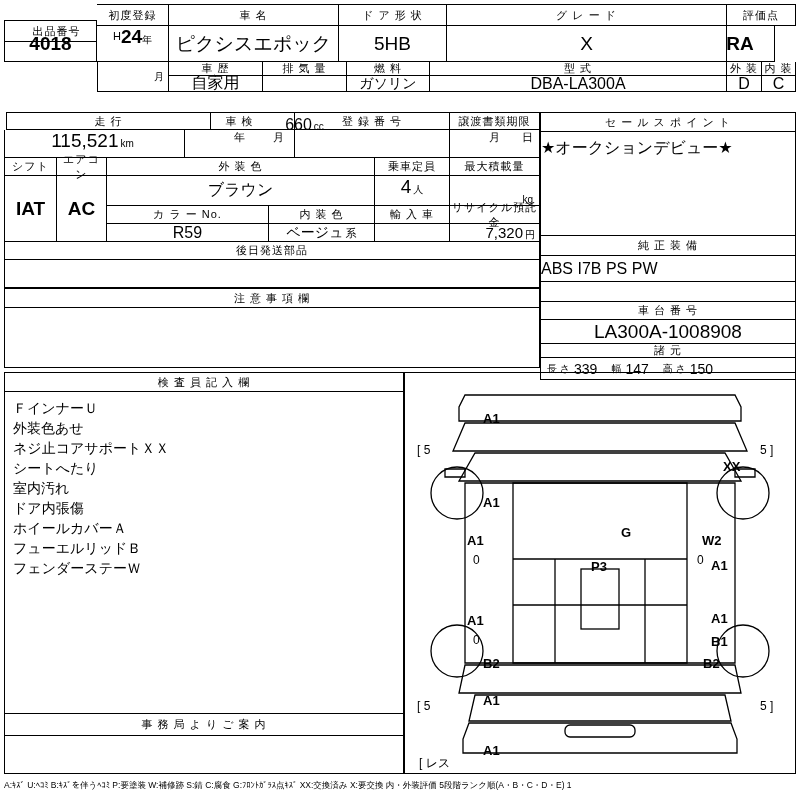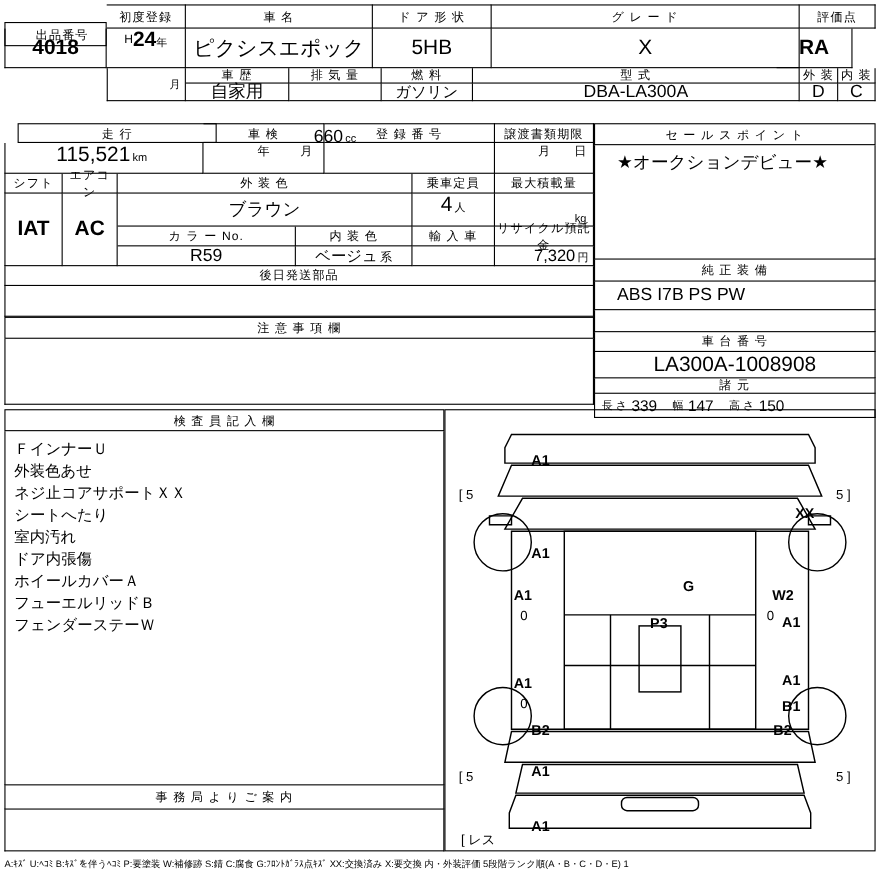--- a/index.html
+++ b/index.html
@@ -7,21 +7,21 @@
   .sheet{position:relative;width:800px;height:800px;box-sizing:border-box;}
   .bx{position:absolute;box-sizing:border-box;border:1px solid #000;}
   .lbl{font-size:11px;display:flex;align-items:center;justify-content:center;text-align:center;letter-spacing:1px;}
   .val{display:flex;align-items:center;justify-content:center;text-align:center;}
   .v18{font-size:19px;}
   .v16{font-size:16px;}
   .v15{font-size:15px;}
   .v14{font-size:14px;}
   .v11{font-size:11px;}
   .v10{font-size:10px;}
-  .left{justify-content:flex-start;padding-left:20px;}
+  .left{justify-content:flex-start;padding-left:0;}
   .right{justify-content:flex-end;padding-right:4px;}
   .nbt{border-top:none;}
   .nbl{border-left:none;}
   .row{display:flex;align-items:baseline;justify-content:center;}
   .unit{font-size:10px;margin-left:2px;}
   .inspect{position:absolute;font-size:14px;line-height:20px;}
   .inspect div{white-space:nowrap;}
   .legend{position:absolute;left:4px;top:780px;font-size:8.5px;letter-spacing:0px;white-space:nowrap;}
   svg{display:block;}
   .dtxt{font-size:13px;font-weight:bold;}
@@ -73,21 +73,21 @@
   <div class="bx val v14 nbl nbt" style="left:347px;top:76px;width:83px;height:16px;">ガソリン</div>
 
   <div class="bx lbl nbl nbt" style="left:430px;top:62px;width:297px;height:14px;">型 式</div>
   <div class="bx val v16 nbl nbt" style="left:430px;top:76px;width:297px;height:16px;">DBA-LA300A</div>
 
   <div class="bx lbl nbl nbt" style="left:727px;top:62px;width:35px;height:14px;">外 装</div>
   <div class="bx lbl nbl nbt" style="left:762px;top:62px;width:34px;height:14px;">内 装</div>
   <div class="bx val v16 nbl nbt" style="left:727px;top:76px;width:35px;height:16px;">D</div>
   <div class="bx val v16 nbl nbt" style="left:762px;top:76px;width:34px;height:16px;">C</div>
 
-  <div class="bx lbl" style="left:16px;top:112px;width:181px;height:18px;">走 行</div>
+  <div class="bx lbl" style="left:6px;top:112px;width:205px;height:18px;">走 行</div>
   <div class="bx nbt" style="left:4px;top:130px;width:181px;height:28px;">
     <div class="row right" style="height:100%;">
       <span class="v18">115,521</span>
       <span class="unit">km</span>
     </div>
   </div>
 
   <div class="bx lbl nbl" style="left:185px;top:112px;width:110px;height:18px;">車 検</div>
   <div class="bx nbl nbt" style="left:185px;top:130px;width:110px;height:28px;">
     <div class="row" style="height:100%;justify-content:flex-end;padding-right:10px;">

